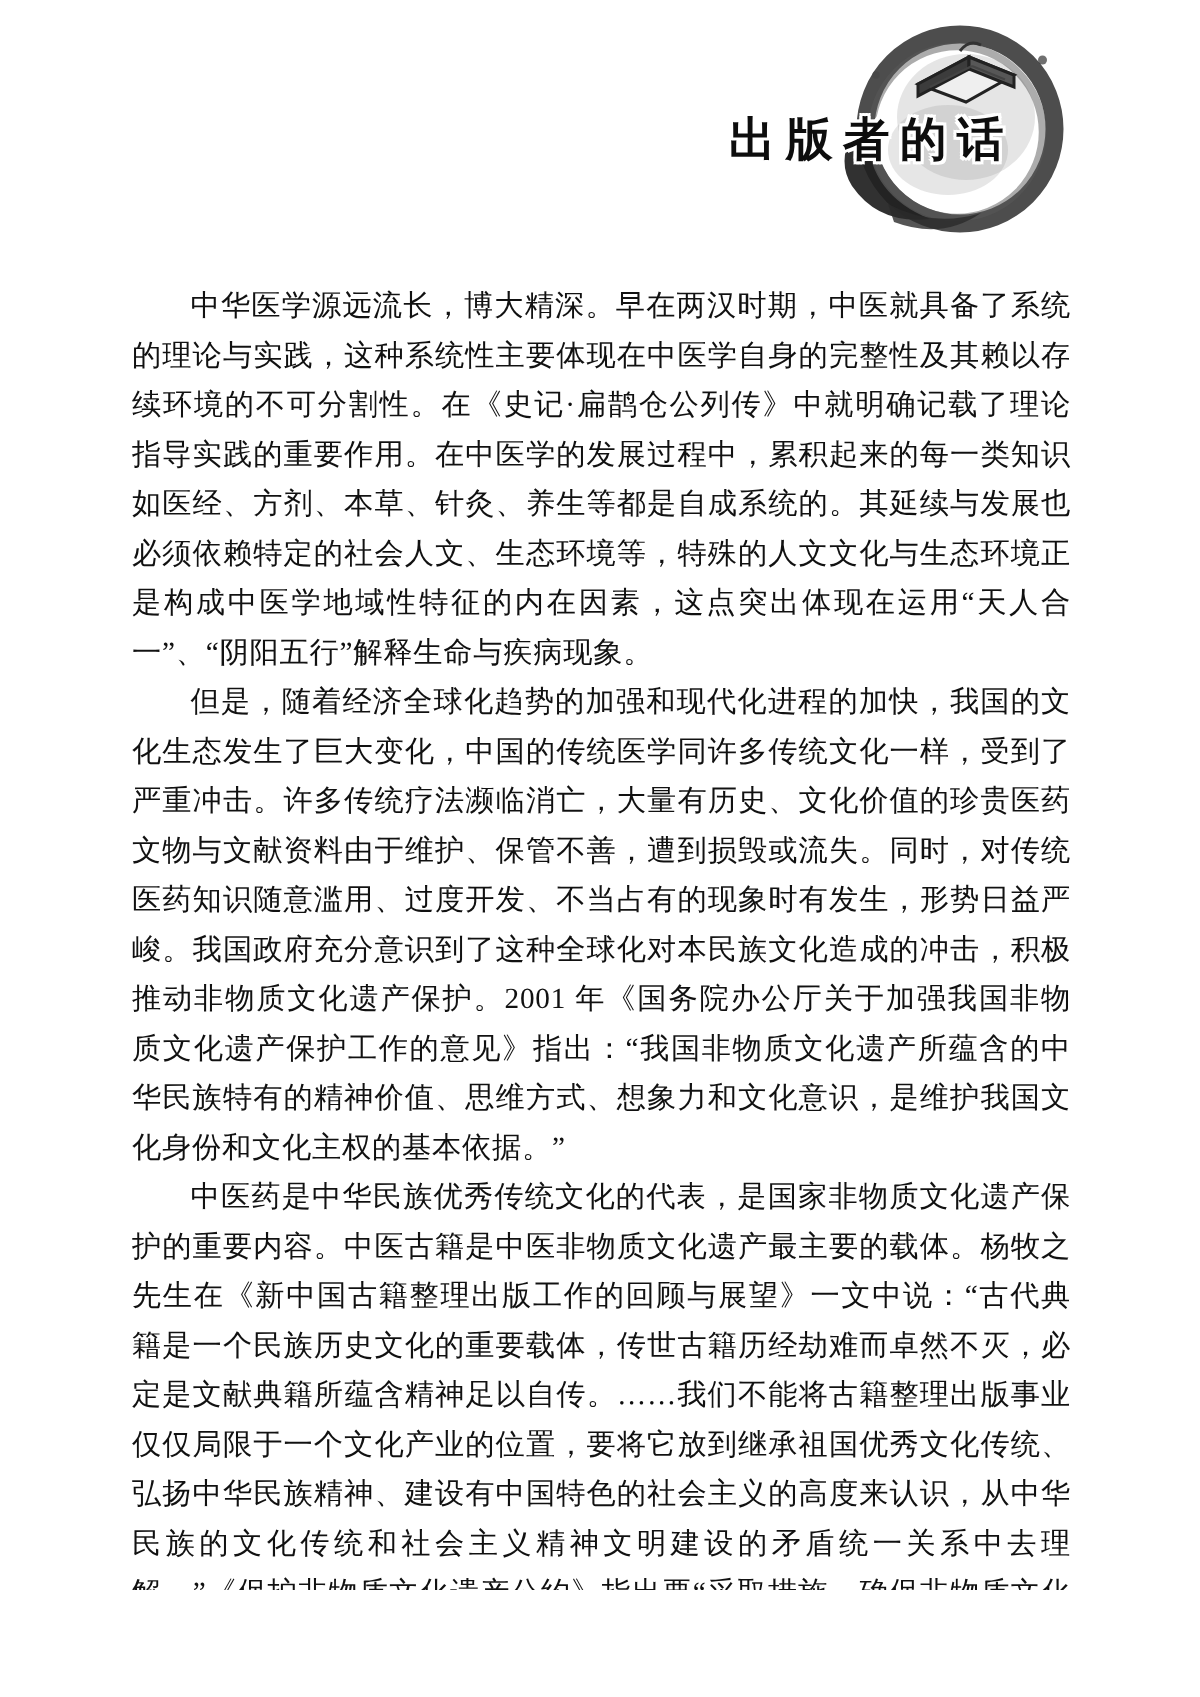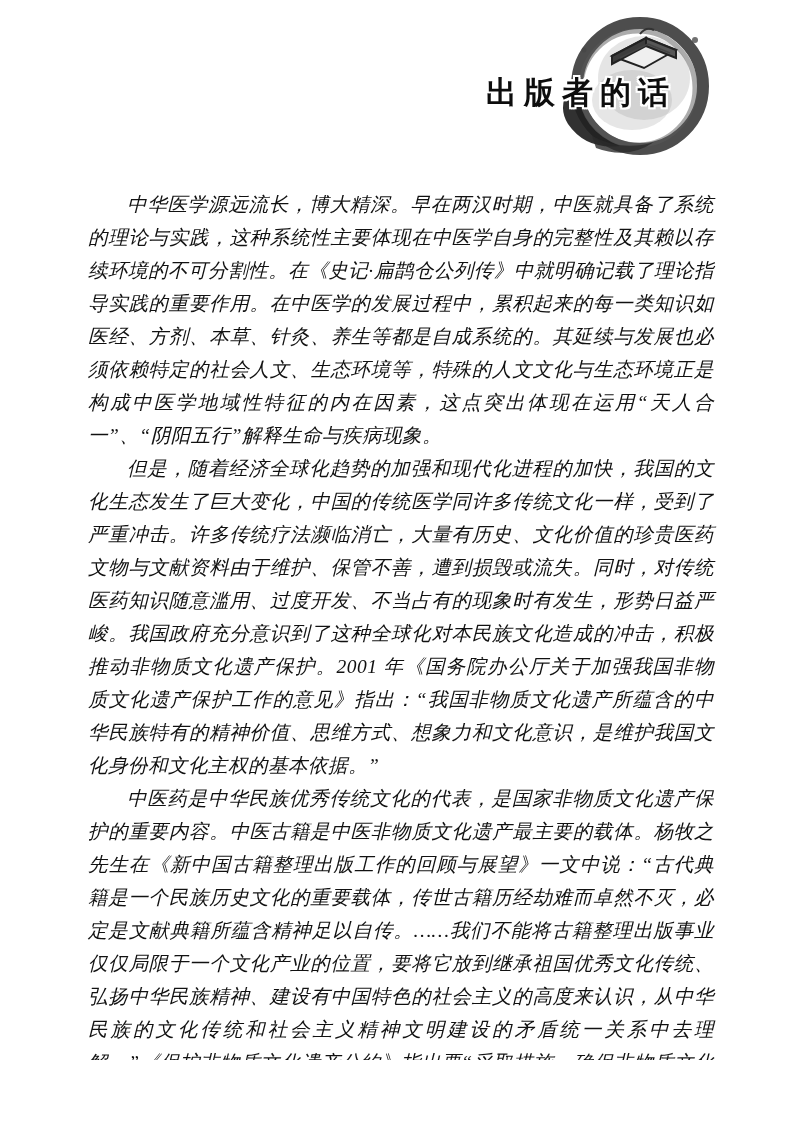--- a/index.html
+++ b/index.html
@@ -44,21 +44,20 @@
   
   .content {
     position: absolute;
     top: 188px;
     left: 88px;
     width: 626px;
     font-size: 19.5px;
     line-height: 33px;
     text-align: justify;
     letter-spacing: 0.5px;
-    font-style: italic;
   }
   .content p {
     margin: 0;
     text-indent: 2em;
   }
 </style>
 </head>
 <body>
 
 <div class="page">

